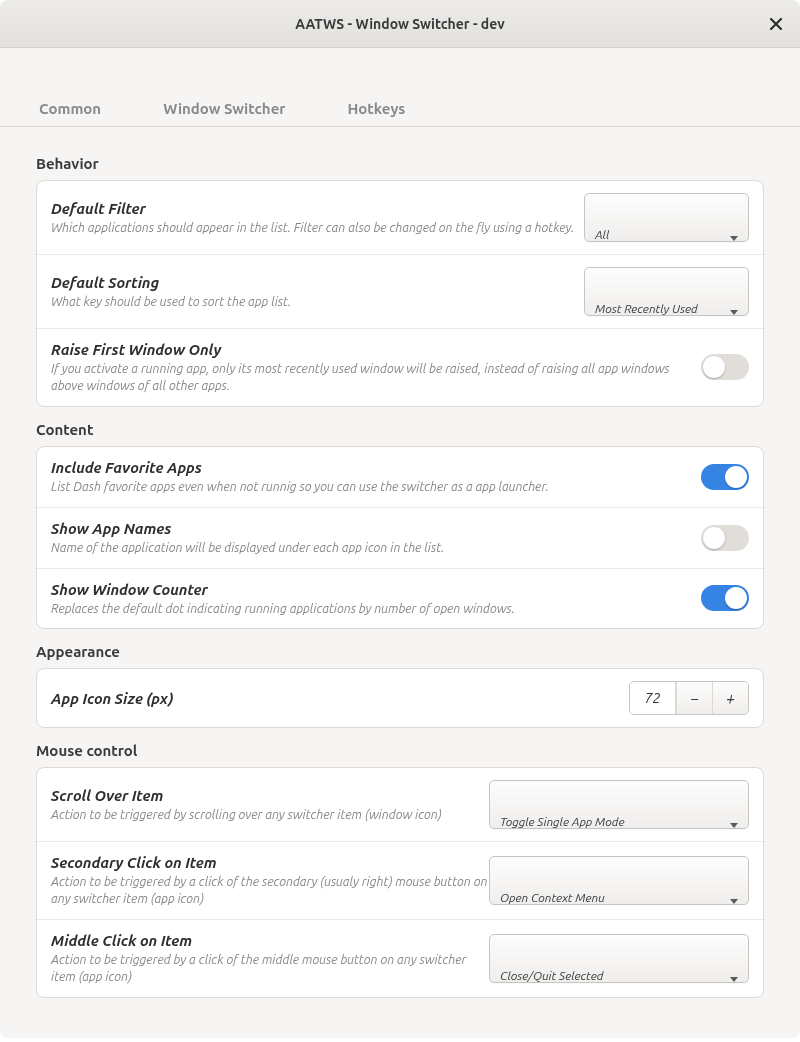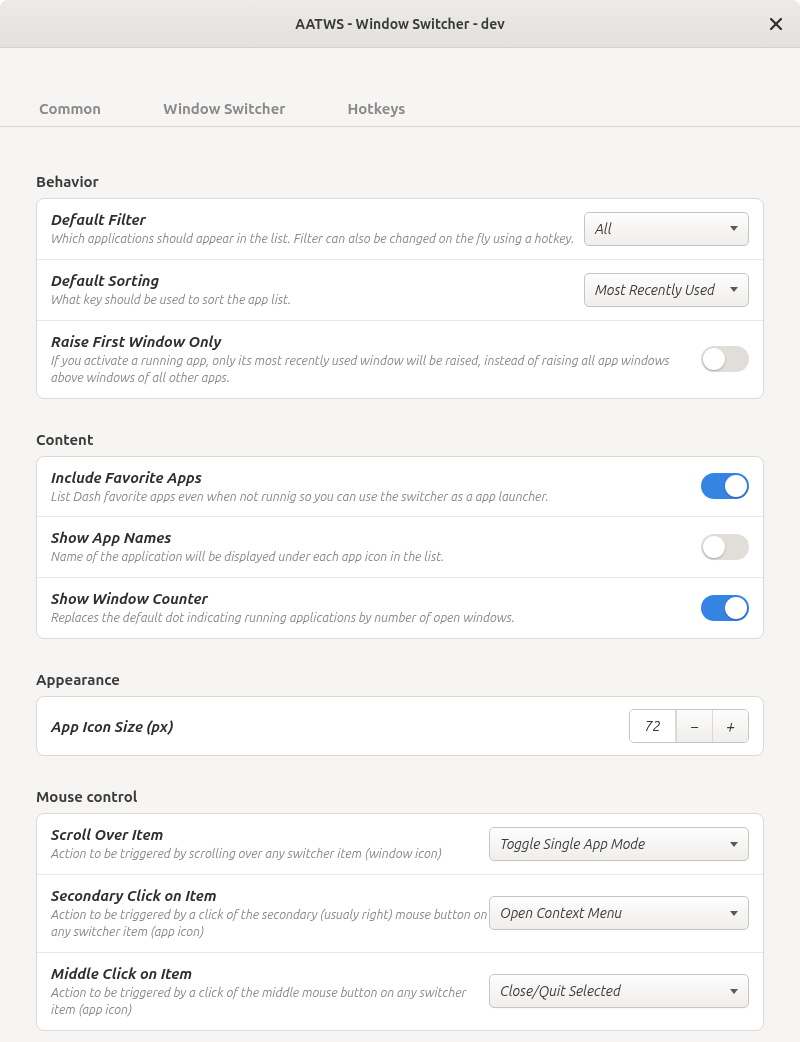--- a/index.html
+++ b/index.html
@@ -71,21 +71,21 @@
     background: #f6f5f4;
   }
   .content {
     padding: 14px 36px 40px 36px;
     background: #f6f5f4;
   }
   .section-label {
     font-weight: 700;
     font-size: 15px;
     color: #3a3a3a;
-    margin: 32px 0 8px 0;
+    margin: 14px 0 8px 0;
   }
   .panel {
     background: #ffffff;
     border: 1px solid #ddd9d5;
     border-radius: 8px;
   }
   .row {
     display: flex;
     align-items: center;
     padding: 12px 14px;
@@ -104,29 +104,29 @@
     color: #2e2e2e;
   }
   .row .desc {
     font-size: 12.5px;
     color: #8a8783;
     margin-top: 2px;
     line-height: 1.35;
   }
   .combo {
     min-width: 165px;
-    height: 34px;
+    height: 49px;
     background: linear-gradient(to bottom, #fdfdfd, #f0eeec);
     border: 1px solid #c8c4c0;
     border-radius: 5px;
     display: flex;
-    align-items: center;
+    align-items: flex-end;
     padding: 0 10px;
     justify-content: space-between;
-    font-size: 14px;
+    font-size: 12px;
     color: #3a3a3a;
     cursor: pointer;
     box-shadow: 0 1px 0 rgba(0,0,0,0.02);
   }
   .combo.wide { min-width: 260px; flex: 0 0 260px; }
   .caret {
     width: 0; height: 0;
     border-left: 4px solid transparent;
     border-right: 4px solid transparent;
     border-top: 5px solid #5a5a5a;

